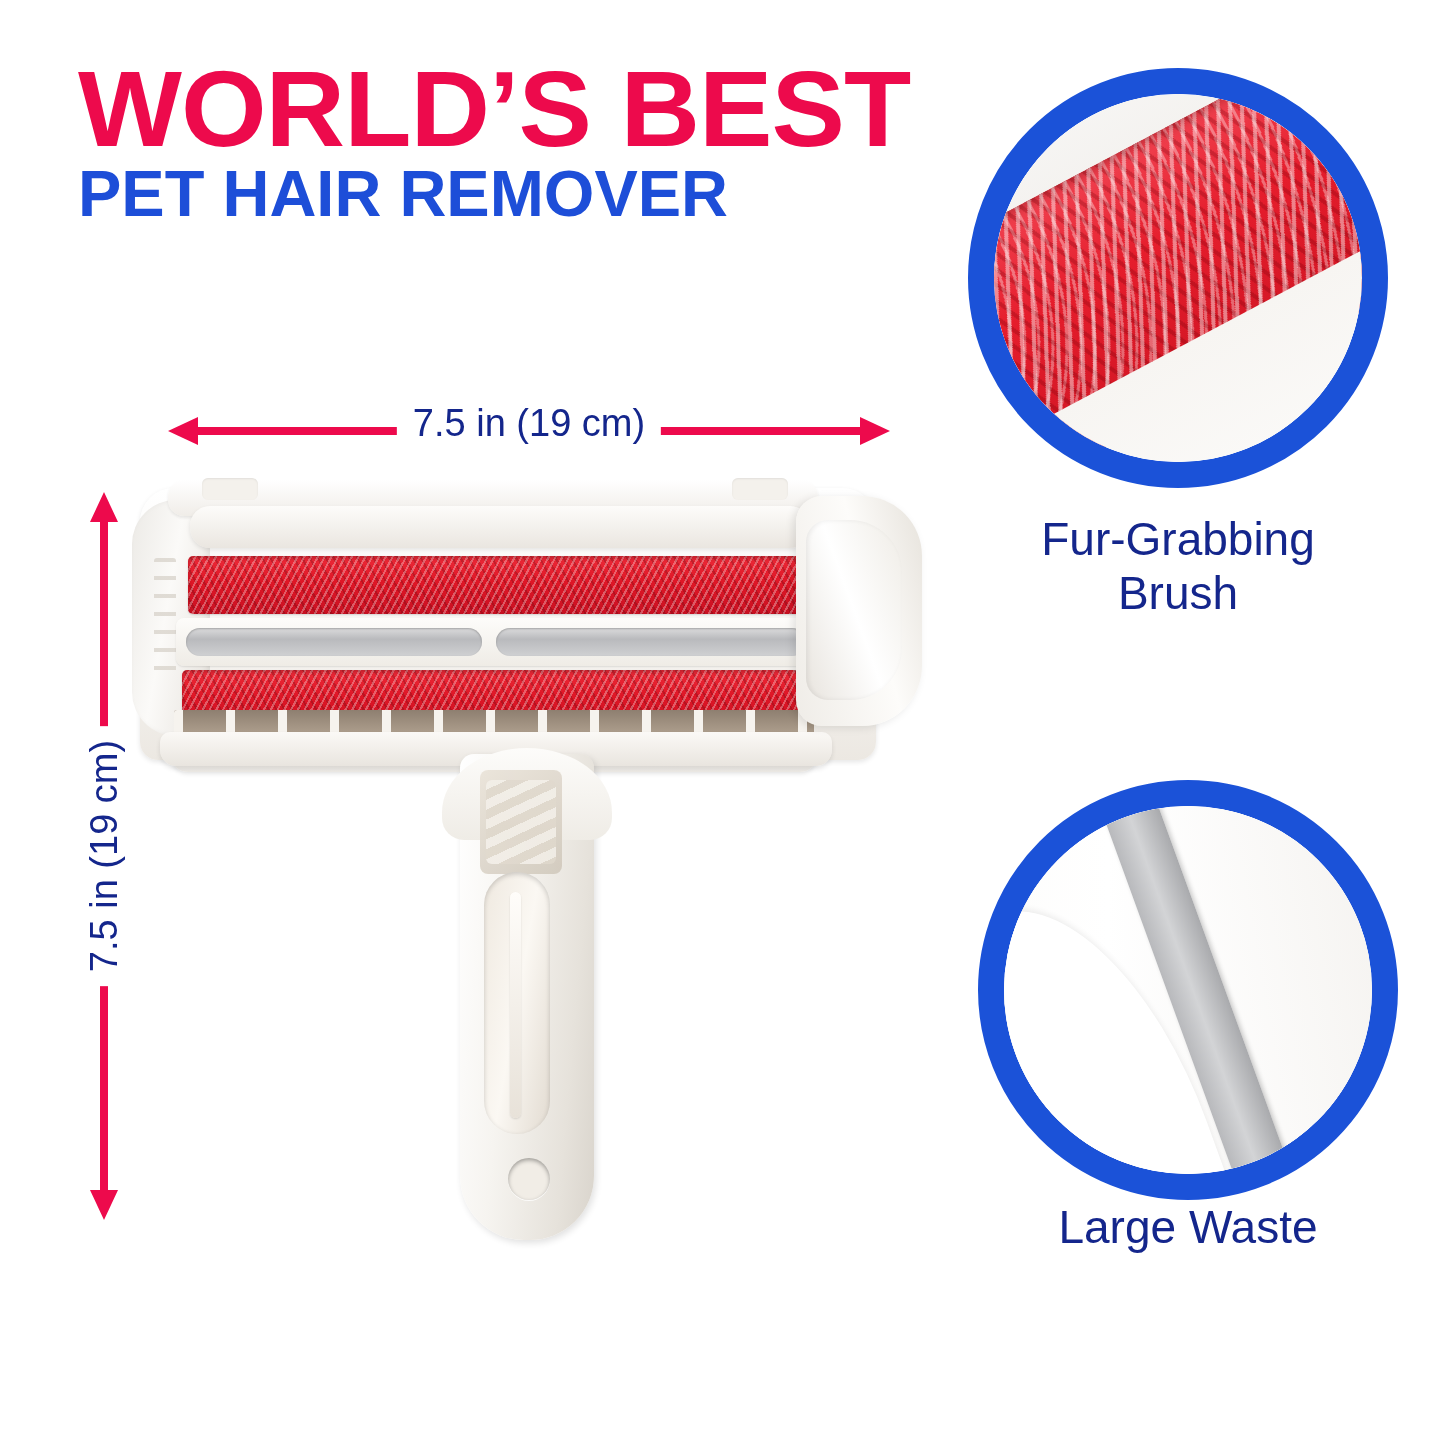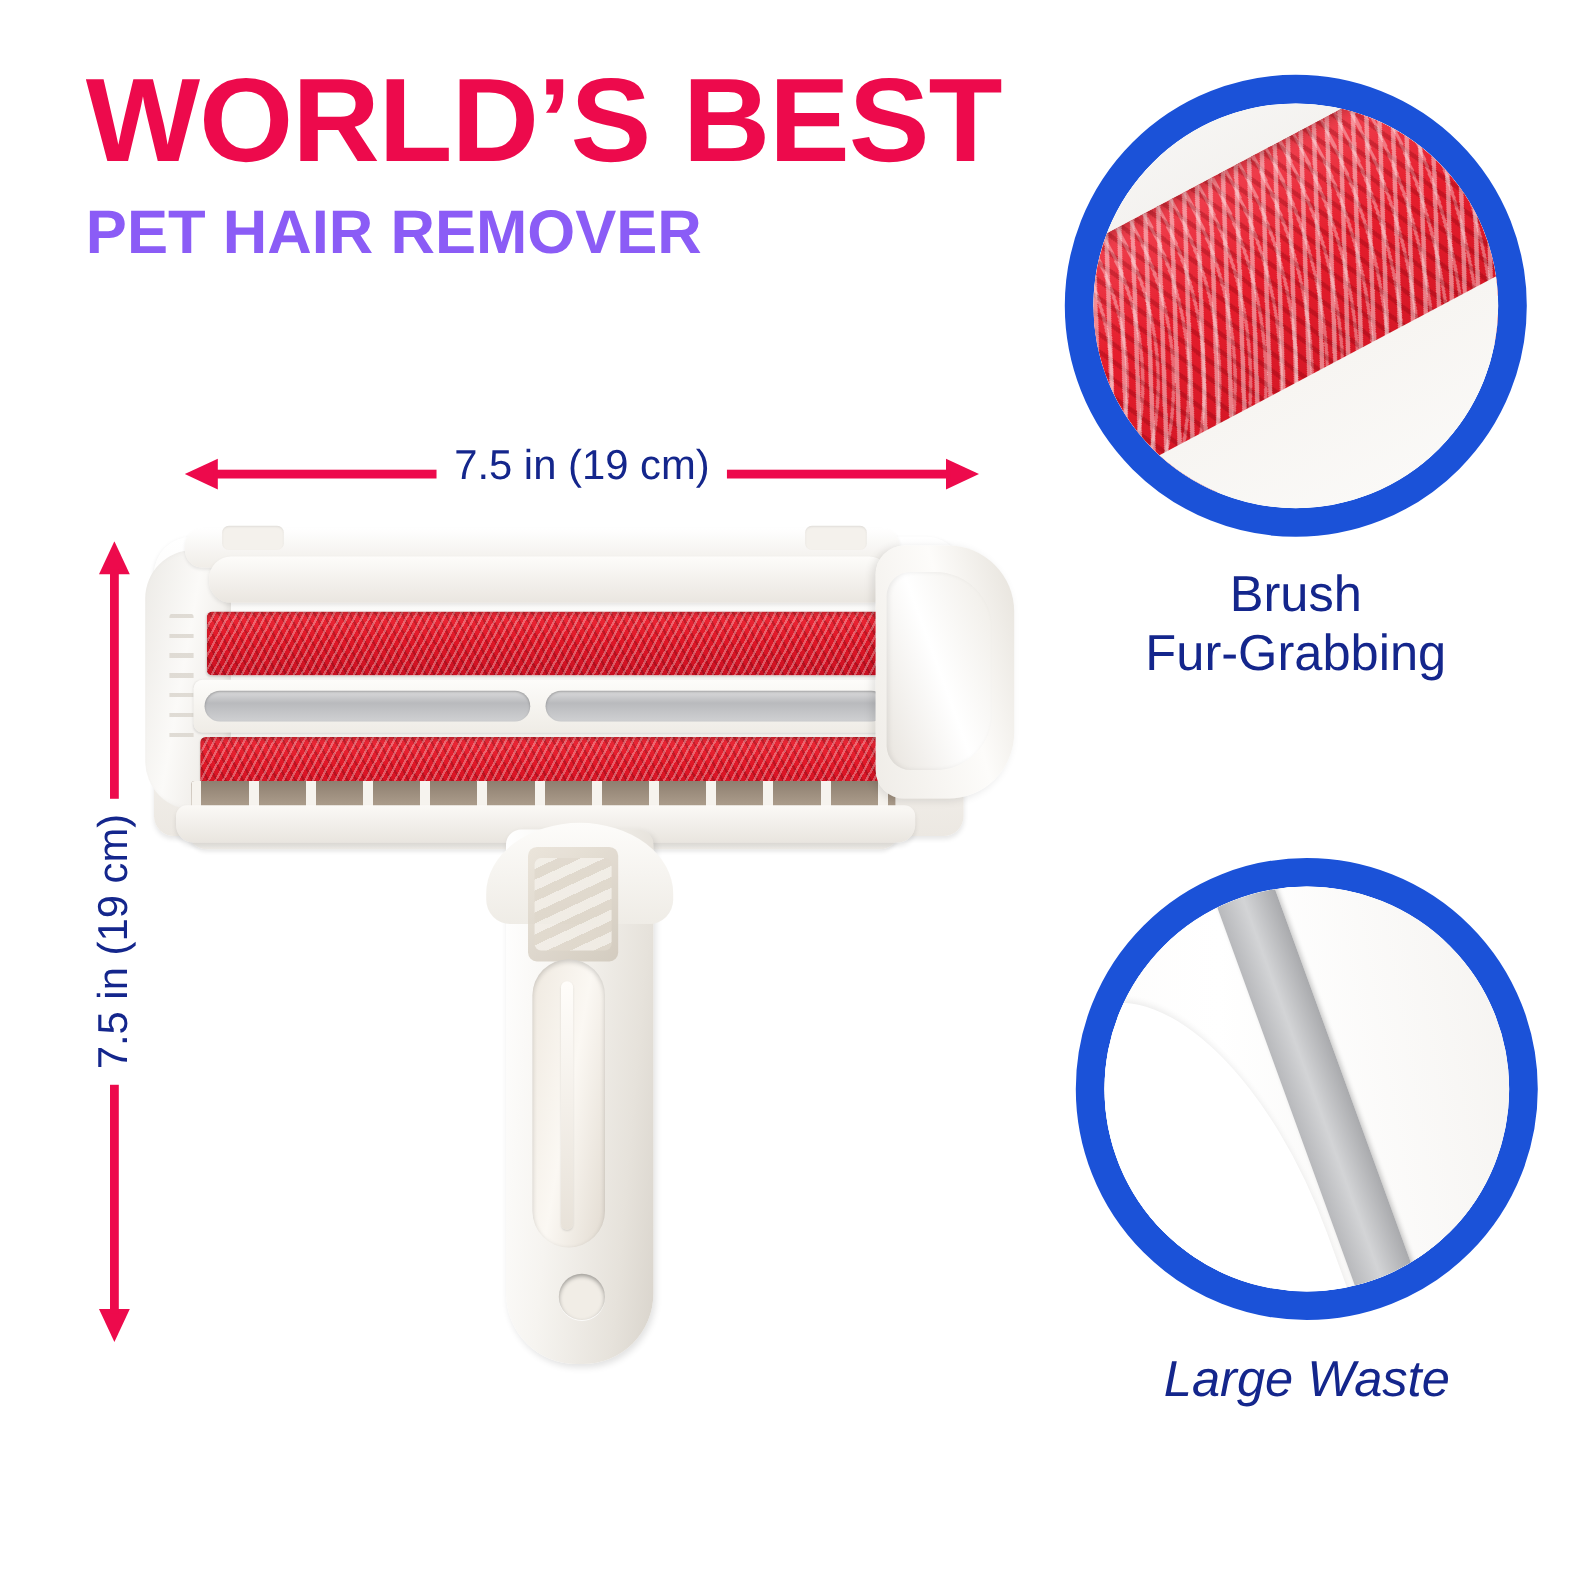--- a/index.html
+++ b/index.html
@@ -10,22 +10,22 @@
   }
   .stage{position:absolute;inset:0;background:#ffffff;}
 
   
   .headline{position:absolute;left:78px;top:58px;width:840px;}
   .hl-1{
     font-size:108px;line-height:0.95;font-weight:700;letter-spacing:-1px;
     color:#ED0A4C;white-space:nowrap;transform:scaleX(1.02);transform-origin:left center;
   }
   .hl-2{
-    font-size:56px;line-height:1.0;font-weight:700;letter-spacing:0px;
-    color:#8b5cf6;white-space:nowrap;margin-top:22px;
+    font-size:65px;line-height:1.0;font-weight:700;letter-spacing:0px;
+    color:#1d4ed8;white-space:nowrap;
     transform:scaleX(1.0);transform-origin:left center;
   }
 
   
   .dim-h{position:absolute;left:168px;top:408px;width:722px;height:46px;}
   .dim-h .label{
     position:absolute;left:50%;top:-6px;transform:translateX(-50%);
     background:#fff;padding:0 16px;color:#14268C;font-size:38px;white-space:nowrap;
   }
   .dim-v{position:absolute;left:74px;top:492px;width:60px;height:728px;}
@@ -342,36 +342,36 @@
         <div class="brushphoto">
           <div class="bp-white-top"></div>
           <div class="bp-greybar"></div>
           <div class="bp-red"></div>
           <div class="bp-white-bot"></div>
           <div class="bp-white-bot2"></div>
         </div>
       </div>
     </div>
     <div class="caption" style="left:-14px;top:444px;width:448px;">
+      <div>Fur-Grabbing</div>
       <div>Brush</div>
-      <div>Fur-Grabbing</div>
     </div>
   </div>
 
   <div class="callout" style="left:978px;top:780px;">
     <div class="ring" style="left:0;top:0;width:420px;height:420px;">
       <div class="photo">
         <div class="wastephoto">
           <div class="wp-wall-left"></div>
           <div class="wp-cavity"></div>
           <div class="wp-rightwall"></div>
           <div class="wp-curve"></div>
           <div class="wp-graybar"></div>
           <div class="wp-redstrip"></div>
         </div>
       </div>
     </div>
-    <div class="caption" style="left:-24px;top:446px;width:468px;font-style:italic;">
+    <div class="caption" style="left:-24px;top:420px;width:468px;">
       <div>Large Waste</div>
     </div>
   </div>
 
 </div>
 
 </body></html>

